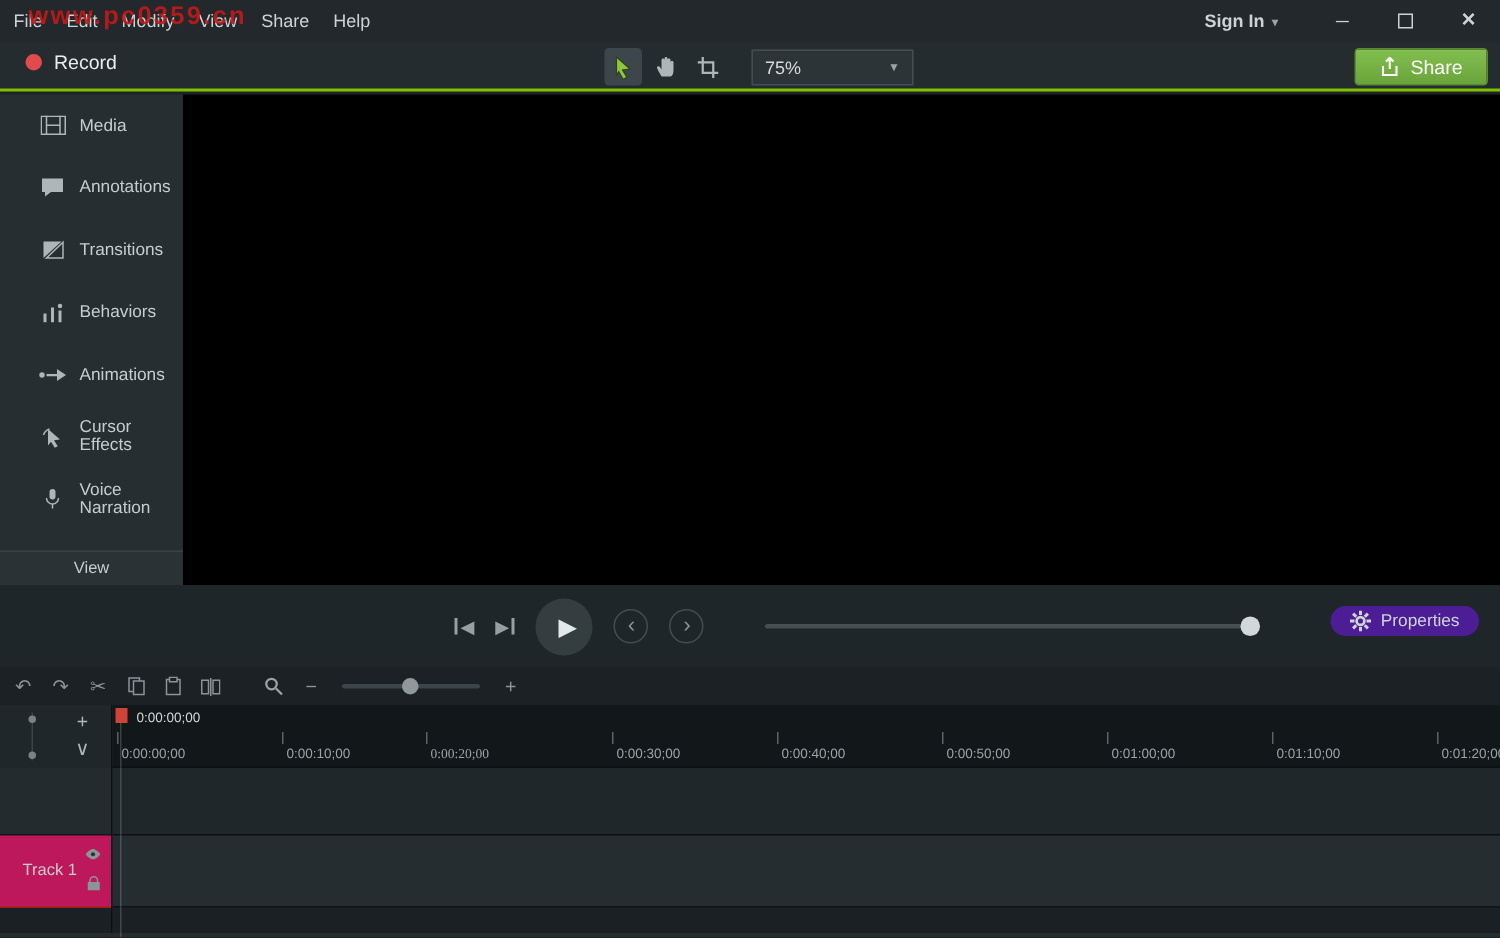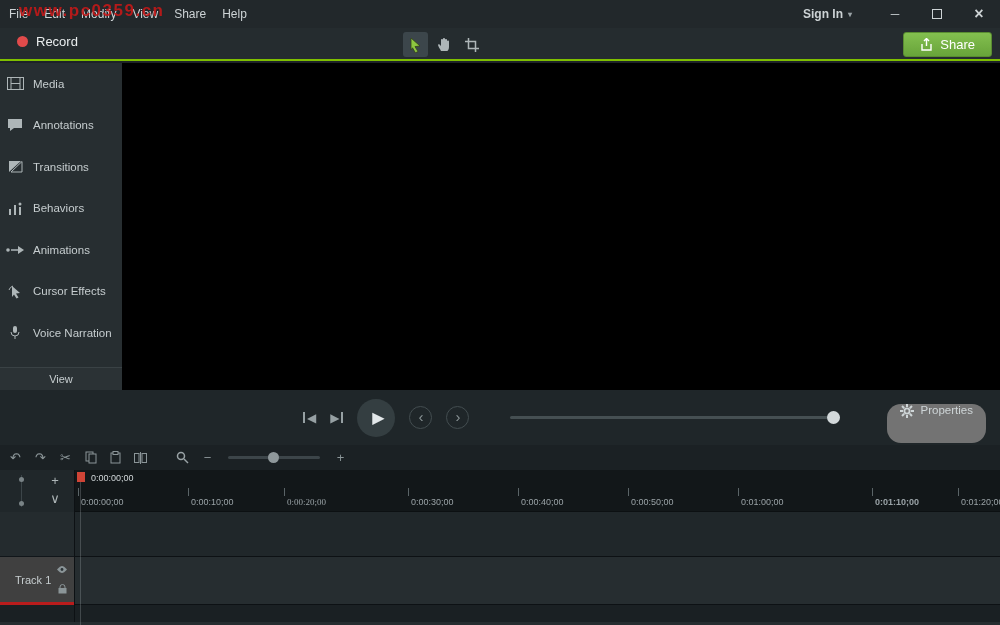--- a/index.html
+++ b/index.html
@@ -33,53 +33,53 @@
   .share-btn { position:absolute; right:8px; top:4px; height:25px; padding:0 16px; background:linear-gradient(#83bf4f,#68a43a); border:1px solid #598c31; border-radius:3px; color:#fff; font-size:13px; display:flex; align-items:center; gap:7px; }
 
   
   .watermark { position:absolute; left:5px; top:1px; z-index:40; pointer-events:none; }
   .wm1 { font-size:29px; font-weight:bold; color:rgba(235,32,32,.88); letter-spacing:3px; line-height:1.1; }
   .wm2 { font-size:17px; font-weight:bold; color:rgba(195,24,24,.9); letter-spacing:1.5px; margin-left:14px; }
 
   
   .main { position:absolute; left:0; top:63px; width:1000px; height:327px; display:flex; }
   .sidebar { width:122px; background:#272e31; position:relative; flex:none; }
-  .side-item { height:41.5px; display:flex; align-items:center; padding-left:5px; gap:8px; font-size:11.5px; color:#c6cdcf; }
+  .side-item { height:41.5px; display:flex; align-items:center; padding-left:25px; gap:8px; font-size:11.5px; color:#c6cdcf; }
   .side-icon { width:20px; display:flex; justify-content:center; flex:none; }
   .side-more { position:absolute; left:0; bottom:0; width:100%; height:23px; background:#2b3235; border-top:1px solid #3a4245; display:flex; align-items:center; justify-content:center; font-size:11px; color:#c6cdcf; }
   .canvas { flex:1; background:#000; }
 
   
   .playback { position:absolute; left:0; top:390px; width:1000px; height:55px; background:#1f2629; }
   .transport { position:absolute; left:303px; top:0; height:55px; display:flex; align-items:center; gap:14px; }
   .stepbtn { display:flex; align-items:center; gap:2px; color:#96a0a3; font-size:12px; }
   .stepbar { width:2px; height:11px; background:#96a0a3; display:inline-block; }
   .play-btn { width:38px; height:38px; border-radius:50%; background:#343e41; display:flex; align-items:center; justify-content:center; color:#e3e8ea; font-size:16px; padding-left:4px; }
   .jump { width:23px; height:23px; border-radius:50%; border:1px solid #434d50; color:#8a9496; display:flex; align-items:center; justify-content:center; font-size:15px; padding-bottom:2px; }
   .seek { position:absolute; left:510px; width:330px; top:26px; height:3px; background:#454f52; border-radius:2px; }
   .seek-handle { position:absolute; right:0; top:-5px; width:13px; height:13px; border-radius:50%; background:#d2d8da; }
-  .properties-btn { position:absolute; right:14px; top:14px; height:39px; padding:0 13px; border-radius:14px; background:#737373; color:#ced5d7; font-size:11.5px; display:flex; gap:7px; }
+  .properties-btn { position:absolute; right:14px; top:14px; height:20px; padding:0 13px; border-radius:14px; background:#4c1d95; color:#ced5d7; font-size:11.5px; display:flex; align-items:center; gap:7px; }
 
   
   .timeline { position:absolute; left:0; top:445px; width:1000px; height:180px; }
   .tl-toolbar { height:25px; background:#1b2124; display:flex; align-items:center; padding-left:3px; }
   .tlbtn { width:25px; height:25px; display:flex; align-items:center; justify-content:center; color:#8b9598; font-size:13px; }
   .tl-sp { width:17px; }
   .tl-slider { width:92px; height:3px; background:#3c4549; border-radius:2px; position:relative; margin:0 8px; }
   .tl-slider-handle { position:absolute; left:40px; top:-4px; width:11px; height:11px; border-radius:50%; background:#8f989b; }
   .tl-body { position:absolute; top:25px; left:0; right:0; bottom:0; display:flex; }
 
   .tl-left { width:75px; flex:none; background:#1a2023; border-right:1px solid #0d1114; position:relative; }
   .corner { height:42px; background:#20272a; position:relative; }
   .tsize { position:absolute; left:19px; top:5px; width:5px; height:32px; }
   .tsize-line { position:absolute; left:2px; top:0; width:1px; height:32px; background:#3c4549; }
   .tsize-dot { position:absolute; left:0; width:5px; height:5px; border-radius:50%; background:#79838 6; background:#798386; }
   .btn-mini { position:absolute; left:45px; width:20px; height:17px; display:flex; align-items:center; justify-content:center; color:#aeb6b8; font-size:13px; }
   .spacer-cell { height:44px; background:#242b2e; }
-  .track-header { height:49px; background:#404040; border-top:1px solid #11161a; border-bottom:3px solid #b91c1c; position:relative; }
+  .track-header { height:49px; background:#be185d; border-top:1px solid #11161a; border-bottom:1px solid #b91c1c; position:relative; }
   .track-name { position:absolute; left:15px; top:17px; font-size:11px; color:#c6cdcf; }
   .th-icon { position:absolute; right:7px; display:flex; }
 
   .tl-right { flex:1; position:relative; background:#1a2023; overflow:hidden; }
   .ruler { position:absolute; left:0; top:0; right:0; height:42px; background:#121719; border-bottom:1px solid #0c1012; }
   .ticks-minor { position:absolute; left:3px; right:0; top:19px; height:5px;
      background:repeating-linear-gradient(90deg,#39424 5 0, #394245 0 1px, transparent 1px 11px); }
   .ruler-label { position:absolute; top:27px; font-size:9px; color:#9aa3a7; white-space:nowrap; }
   .ruler-label .tick { position:absolute; left:0; top:-9px; width:1px; height:8px; background:#5a6467; }
   .ruler-label .txt { margin-left:3px; }
@@ -136,20 +136,24 @@
       <div class="tool">
         <svg width="14" height="15" viewBox="0 0 14 15">
             <path d="M4 14C3 12 1 9 1 8s1.5-1.2 2-.3l1 1.6V3c0-1.4 2-1.4 2 0v4-5c0-1.4 2-1.4 2 0v5-4c0-1.3 2-1.3 2 0v4-2.5c0-1.2 2-1.2 2 0V10c0 2-1 4-2 4z" fill="#aeb6b8"></path>
           </svg>
       </div>
       <div class="tool">
         <svg width="14" height="14" viewBox="0 0 14 14">
             <path d="M3.5 0v10.5H14M0 3.5h10.5V14" fill="none" stroke="#aeb6b8" stroke-width="1.5"></path>
           </svg>
       </div>
+      <div class="zoom-select">
+        <span>75%</span>
+        <span class="caret">▼</span>
+      </div>
     </div>
     <div class="share-btn">
       <svg width="13" height="13" viewBox="0 0 13 13">
           <path d="M6.5 1v7M4 3l2.5-2.5L9 3" stroke="#fff" fill="none" stroke-width="1.4"></path>
           <path d="M2 6v6h9V6" fill="none" stroke="#fff" stroke-width="1.4"></path>
         </svg>
       <span>Share</span>
     </div>
   </div>
 
@@ -359,21 +363,21 @@
       <div class="tl-right">
         <div class="ruler">
           <div class="ticks-minor"></div>
           <div class="ruler-label" style="left:3px;"><span class="tick"></span><span class="txt">0:00:00;00</span></div>
           <div class="ruler-label" style="left:113px;"><span class="tick"></span><span class="txt">0:00:10;00</span></div>
           <div class="ruler-label" style="left:209px;font-family:Liberation Serif, serif;"><span class="tick"></span><span class="txt">0:00:20;00</span></div>
           <div class="ruler-label" style="left:333px;"><span class="tick"></span><span class="txt">0:00:30;00</span></div>
           <div class="ruler-label" style="left:443px;"><span class="tick"></span><span class="txt">0:00:40;00</span></div>
           <div class="ruler-label" style="left:553px;"><span class="tick"></span><span class="txt">0:00:50;00</span></div>
           <div class="ruler-label" style="left:663px;"><span class="tick"></span><span class="txt">0:01:00;00</span></div>
-          <div class="ruler-label" style="left:797px;font-weight:bold;"><span class="tick"></span><span class="txt">0:01:10;00</span></div>
+          <div class="ruler-label" style="left:773px;"><span class="tick"></span><span class="txt">0:01:10;00</span></div>
           <div class="ruler-label" style="left:883px;"><span class="tick"></span><span class="txt">0:01:20;00</span></div>
           <div class="playhead-handle"></div>
           <div class="playhead-time">0:00:00;00</div>
         </div>
         <div class="playhead-line"></div>
         <div class="lanes">
           <div class="lane-gap"></div>
           <div class="lane-track"></div>
         </div>
       </div>

